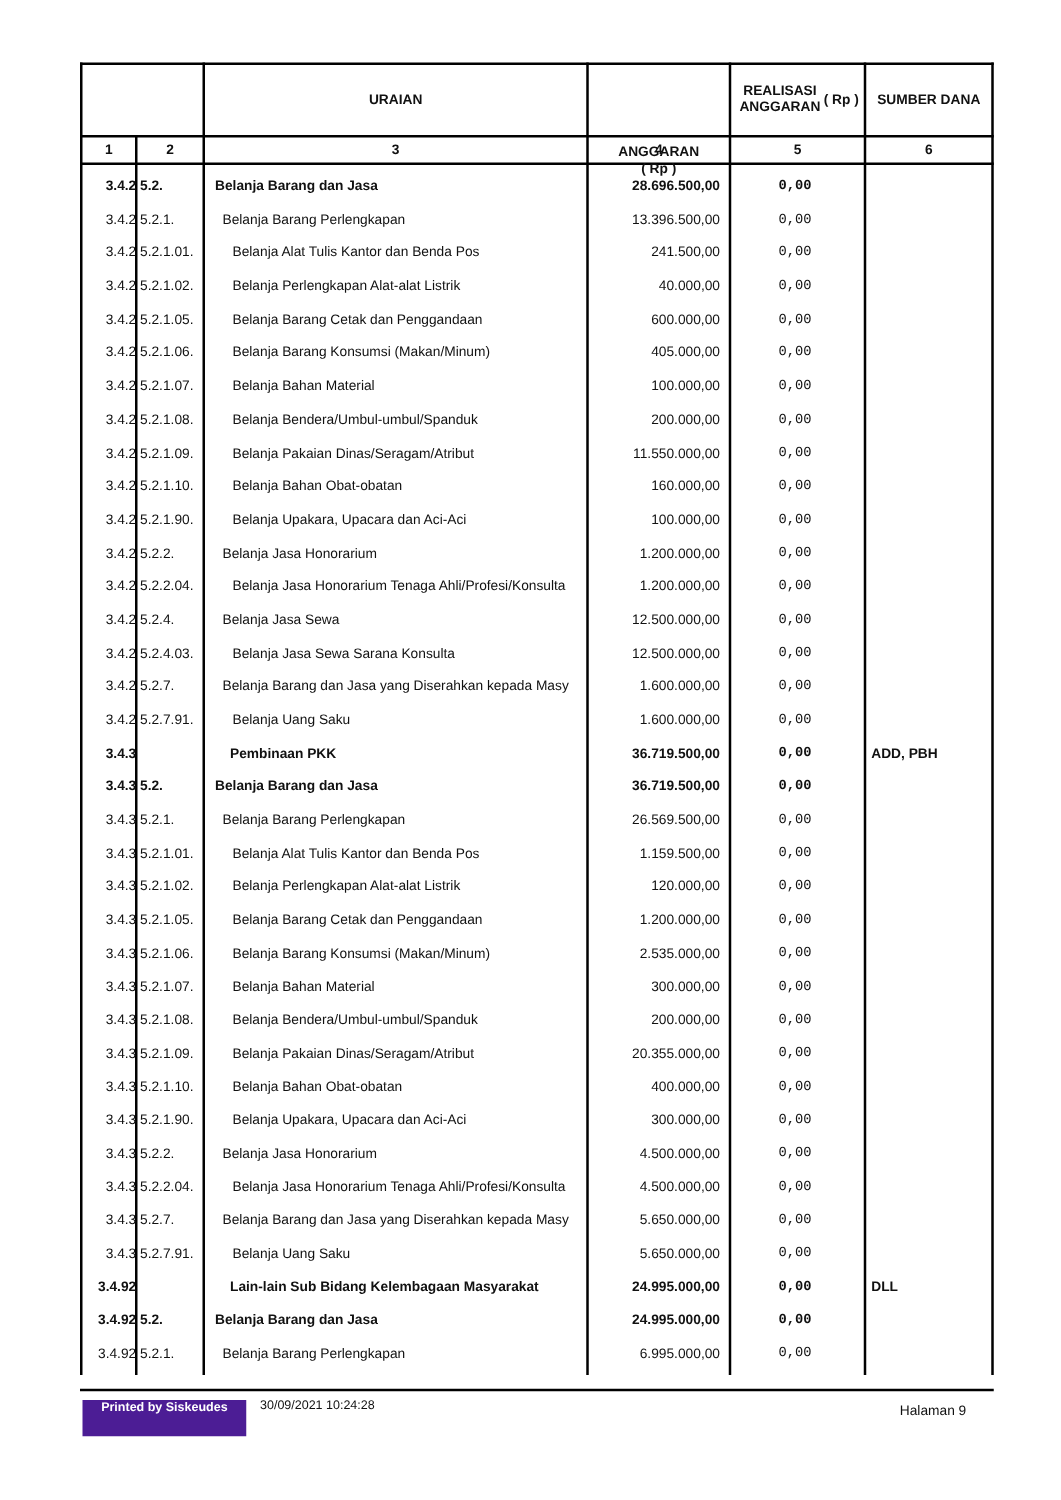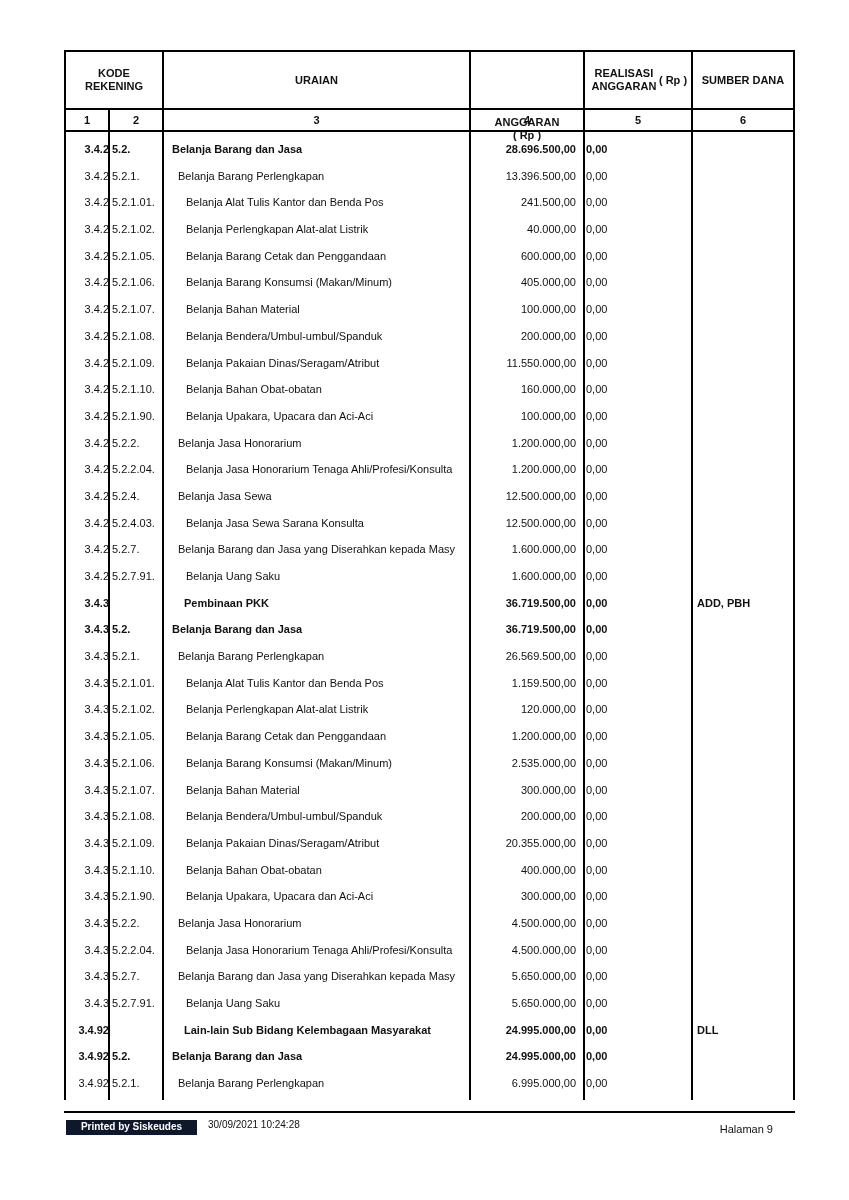--- a/index.html
+++ b/index.html
@@ -8,51 +8,48 @@
   .vline { position:absolute; top:0; width:2px; background:#000; }
   .hline { position:absolute; left:0; height:2px; background:#000; }
   .th { position:absolute; display:flex; align-items:center; justify-content:center; text-align:center; font-weight:bold; font-size:11px; line-height:13px; }
   .rows { position:absolute; left:0; top:86px; width:731px; }
   .row { position:relative; height:26.7px; font-size:11px; }
   .row > span { position:absolute; top:7px; white-space:nowrap; overflow:hidden; }
   .c1 { left:5px; width:40px;text-align:right; }
   .c2 { left:48px; width:50px; }
   .c3 { left:108px; width:296px; }
   .c4 { left:408px; width:104px; text-align:right; }
-  .c5 { left:522px; width:100px; text-align:left; }
+  .c5 { left:522px; width:100px; text-align:center;font-family:Liberation Mono, monospace; }
   .c6 { left:633px; width:95px; }
   .bold { font-weight:bold; }
   .lvl0 { padding-left:12px; }
   .lvl1 { padding-left:0; }
   .lvl2 { padding-left:6px; }
   .lvl3 { padding-left:14px; }
   .footer-rule { position:absolute; left:64px; top:1111px; width:731px; height:2px; background:#000; }
-  .printed { position:absolute; left:66px; top:1120px; width:131px; height:15px; background:#0f172a; color:#fff; font-size:10px; font-weight:bold; line-height:13px; text-align:center; }
+  .printed { position:absolute; left:66px; top:1120px; width:131px; height:29px; background:#4c1d95; color:#fff; font-size:10px; font-weight:bold; line-height:13px; text-align:center; }
   .stamp { position:absolute; left:208px; top:1119px; font-size:10px; }
   .page { position:absolute; right:76px; top:1123px; font-size:11px; }
 </style>
 </head>
 <body>
 
 <div class="frame">
 
   <div class="vline" style="left:0;height:1050px;"></div>
   <div class="vline" style="left:44px;top:58px;height:992px;"></div>
   <div class="vline" style="left:98px;height:1050px;"></div>
   <div class="vline" style="left:405px;height:1050px;"></div>
   <div class="vline" style="left:519px;height:1050px;"></div>
   <div class="vline" style="left:627px;height:1050px;"></div>
   <div class="vline" style="left:729px;height:1050px;"></div>
   <div class="hline" style="top:0;width:731px;"></div>
   <div class="hline" style="top:58px;width:731px;"></div>
   <div class="hline" style="top:80px;width:731px;"></div>
 
-  <div class="th" style="left:2px;top:2px;width:96px;height:56px;">
-      <span style="width:60px;">KODE REKENING</span>
-    </div>
   <div class="th" style="left:100px;top:2px;width:305px;height:56px;">URAIAN</div>
   <div class="th" style="left:407px;top:2px;width:112px;height:68px;flex-direction:column;margin-top:43px;">
     <span>ANGGARAN</span>
     <span>( Rp )</span>
   </div>
   <div class="th" style="left:521px;top:2px;width:106px;height:56px;flex-direction:row;">
     <span style="width:70px;">REALISASI ANGGARAN</span>
     <span>( Rp )</span>
   </div>
   <div class="th" style="left:629px;top:2px;width:100px;height:56px;">SUMBER DANA</div>

